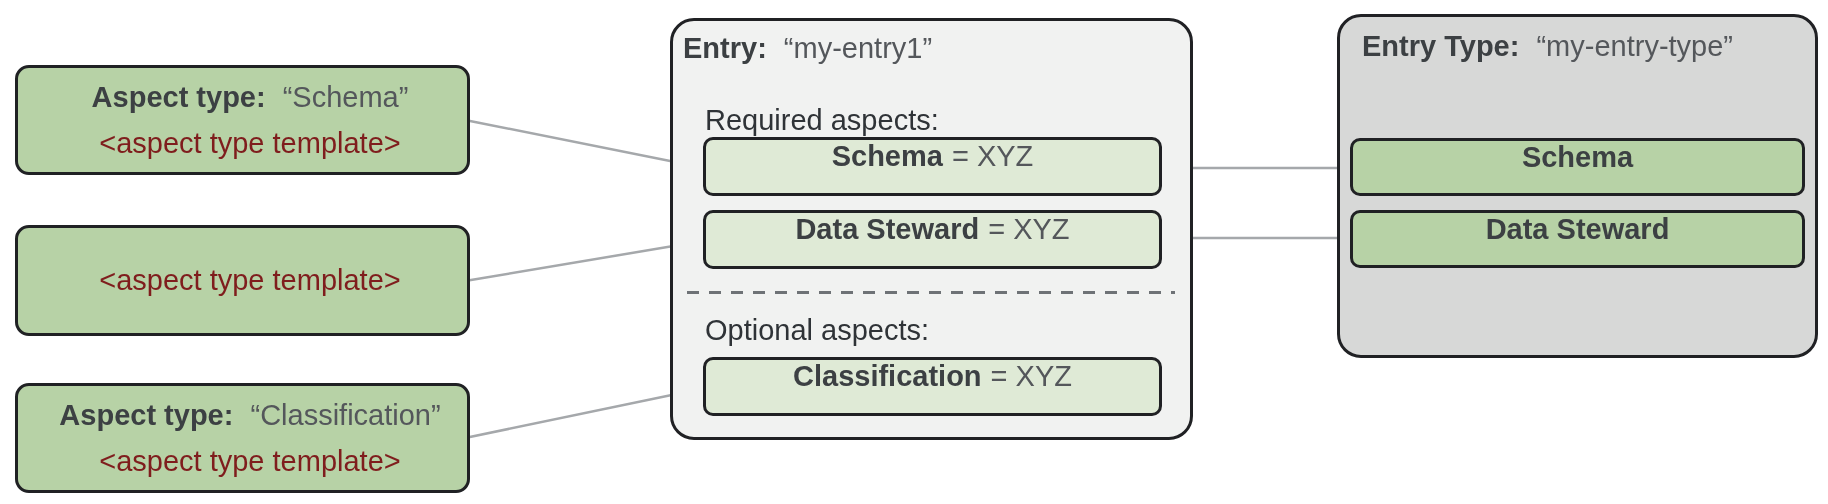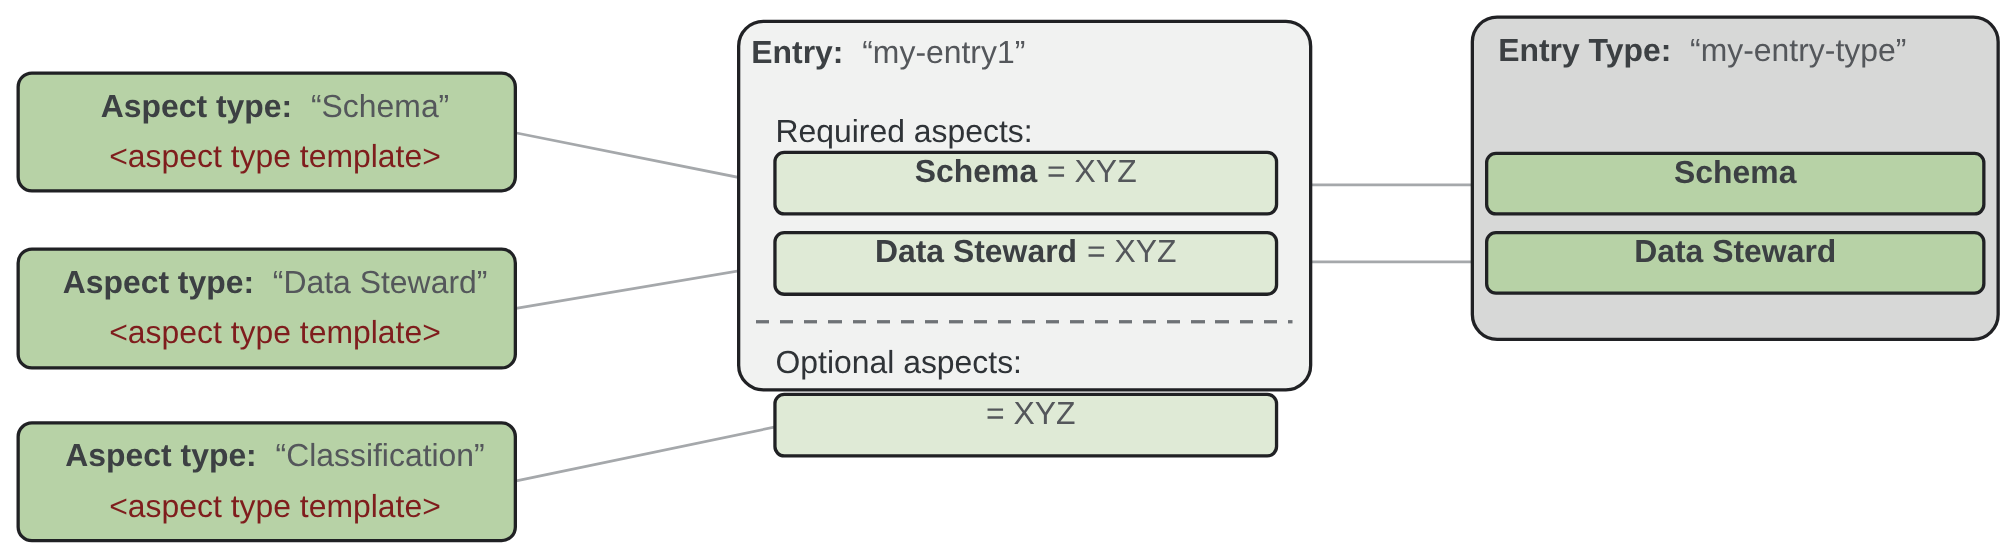--- a/index.html
+++ b/index.html
@@ -37,28 +37,28 @@
     color: #3c4043;
     padding-left: 15px;
   }
   .aspect-box .line1 { white-space: nowrap; }
   .b { font-weight: 700; color: #3c4043; }
   .v { font-weight: 400; color: #54575b; margin-left: 9px; }
   .plain { font-weight: 400; color: #7f1d1d; }
   
   .entry-box {
     left: 670px; top: 18px;
-    width: 523px; height: 338px;
+    width: 523px; height: 422px;
     background: #f1f2f1;
     border-radius: 24px;
   }
   
   .entry-type-box {
     left: 1337px; top: 14px;
-    width: 481px; height: 296px;
+    width: 481px; height: 344px;
     background: #d7d8d7;
     border-radius: 24px;
   }
   .hdr {
     position: absolute;
     font-size: 29px;
     line-height: 34px;
     white-space: nowrap;
   }
   .section-label {
@@ -117,24 +117,20 @@
 
   <div class="box aspect-box" style="top:65px">
     <div class="line1">
       <span class="b">Aspect type:</span>
       <span class="v">“Schema”</span>
     </div>
     <div class="plain">&lt;aspect type template&gt;</div>
   </div>
 
   <div class="box aspect-box" style="top:225px;height:111px">
-    <div class="line1">
-      <span class="b">Aspect type:</span>
-      <span class="v">“Data Steward”</span>
-    </div>
     <div class="plain">&lt;aspect type template&gt;</div>
   </div>
 
   <div class="box aspect-box" style="top:383px">
     <div class="line1">
       <span class="b">Aspect type:</span>
       <span class="v">“Classification”</span>
     </div>
     <div class="plain">&lt;aspect type template&gt;</div>
   </div>
@@ -155,20 +151,21 @@
     <div class="inner-row" style="top:189px">
       <span class="b">Data Steward</span>
       <span class="v">= XYZ</span>
     </div>
 
     <div class="dashed-divider"></div>
 
     <div class="section-label" style="left:32px;top:292px">Optional aspects:</div>
 
     <div class="inner-row" style="top:336px">
+      <span class="b">Classification</span>
       <span class="v">= XYZ</span>
     </div>
   </div>
 
   <div class="box entry-type-box">
     <div class="hdr" style="left:22px;top:12px">
       <span class="b">Entry Type:</span>
       <span class="v">“my-entry-type”</span>
     </div>
 

